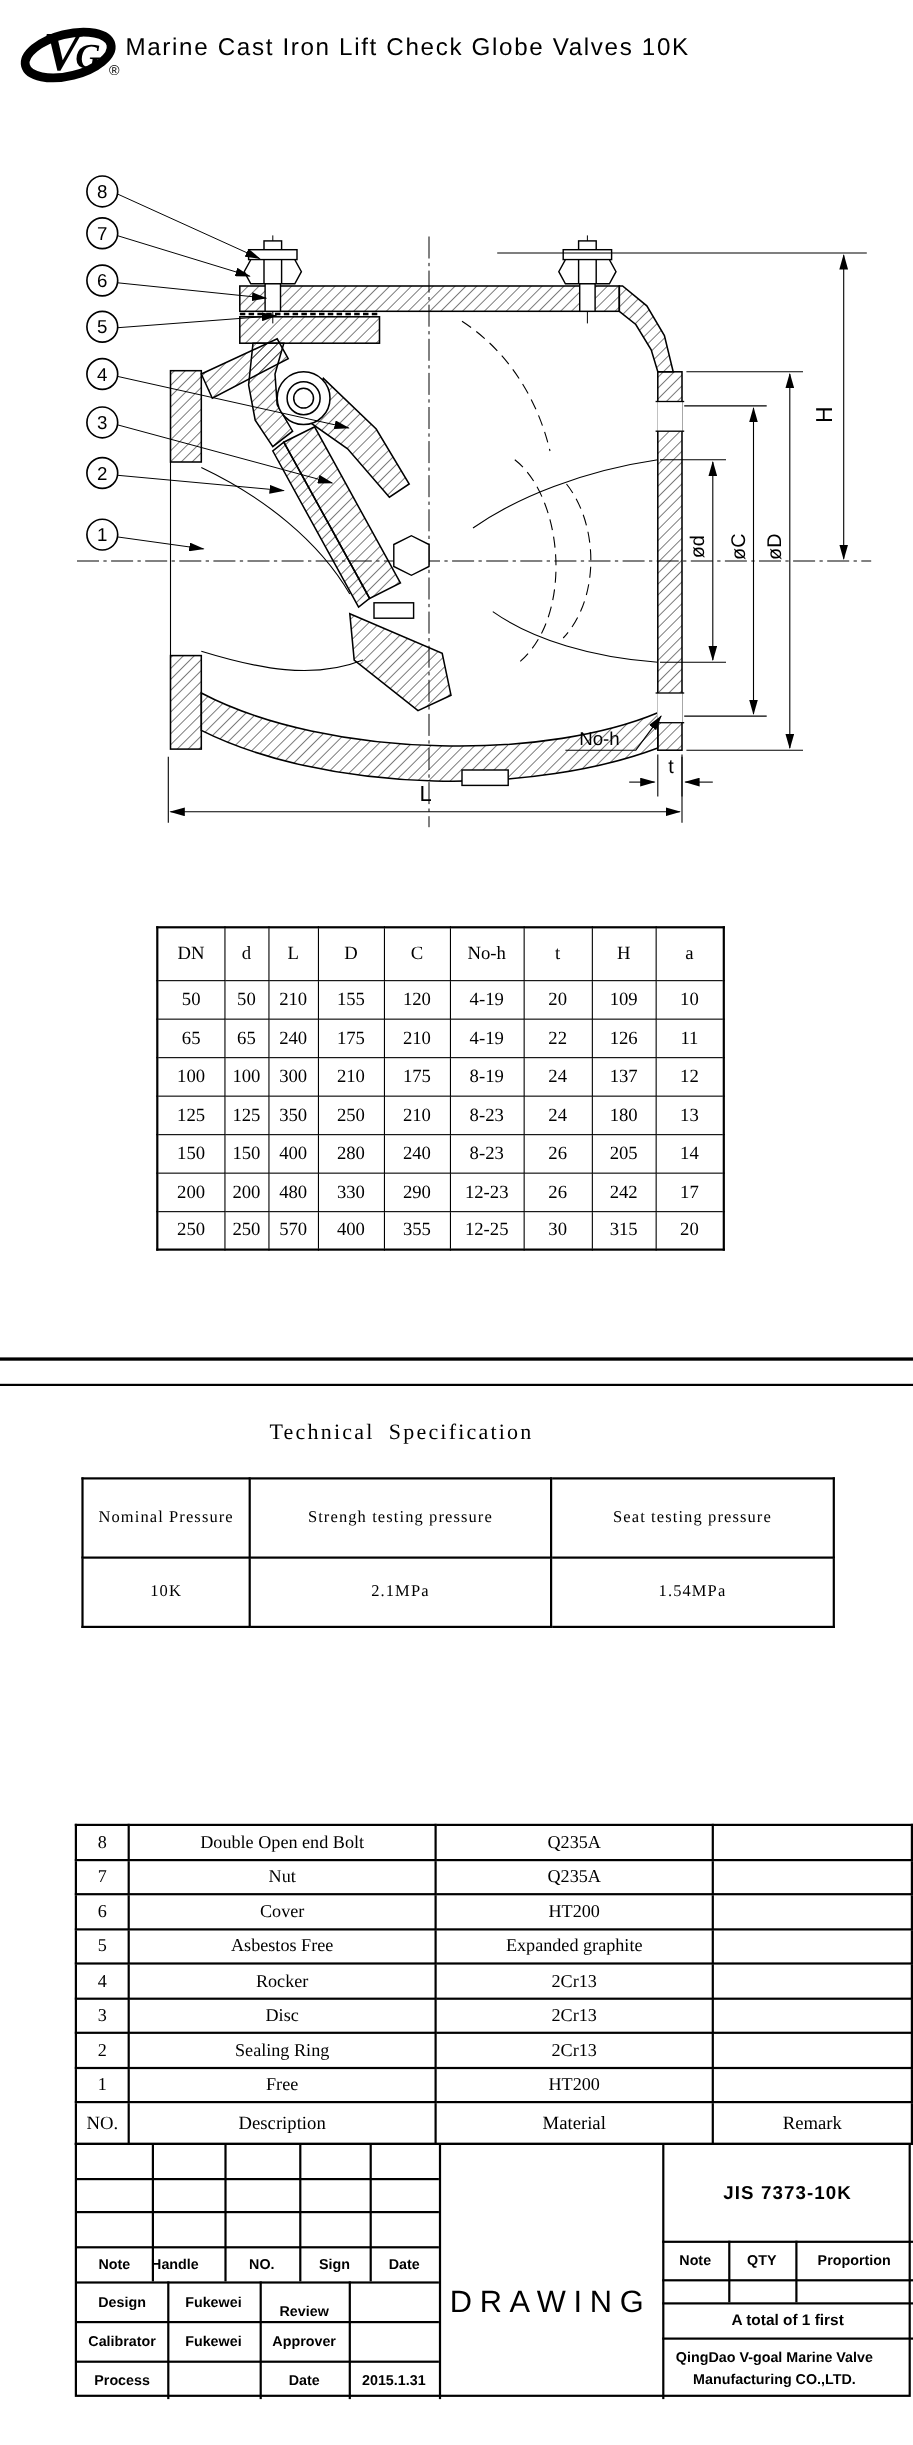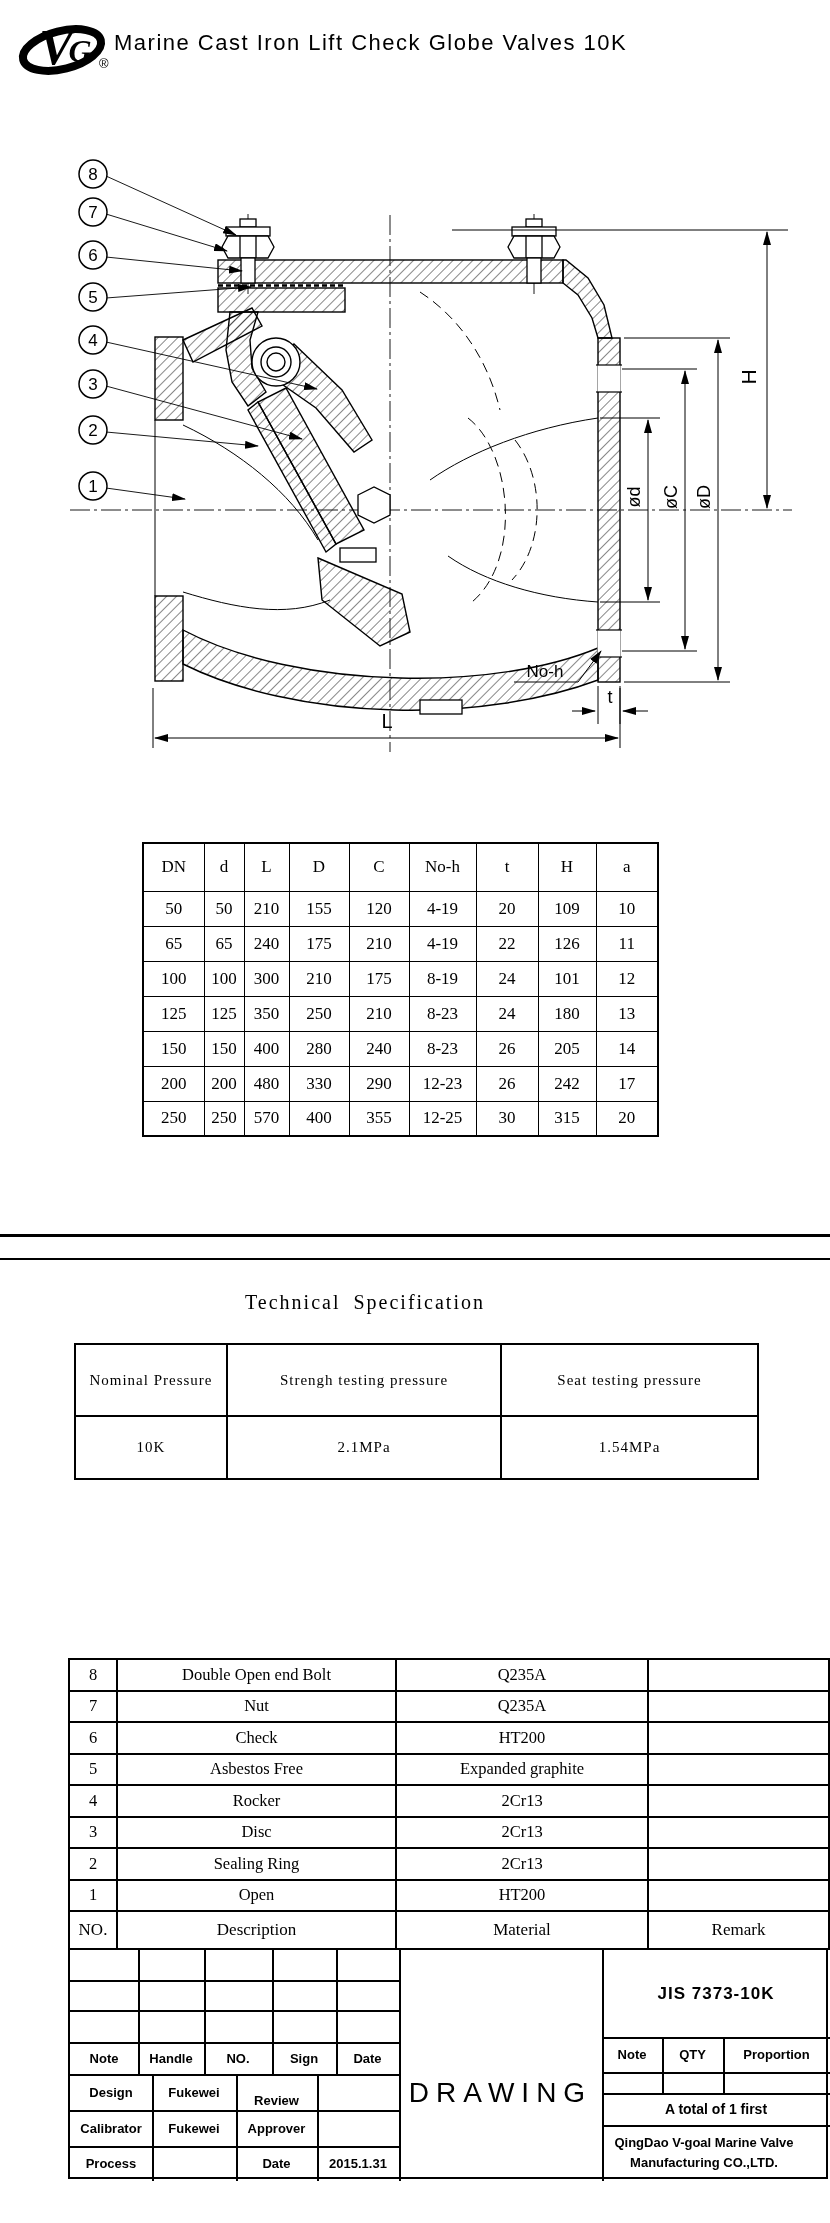--- a/index.html
+++ b/index.html
@@ -286,21 +286,21 @@
           <td>11</td>
         </tr>
         <tr>
           <td>100</td>
           <td>100</td>
           <td>300</td>
           <td>210</td>
           <td>175</td>
           <td>8-19</td>
           <td>24</td>
-          <td>101</td>
+          <td>137</td>
           <td>12</td>
         </tr>
         <tr>
           <td>125</td>
           <td>125</td>
           <td>350</td>
           <td>250</td>
           <td>210</td>
           <td>8-23</td>
           <td>24</td>
@@ -384,21 +384,21 @@
           <td></td>
         </tr>
         <tr>
           <td>7</td>
           <td>Nut</td>
           <td>Q235A</td>
           <td></td>
         </tr>
         <tr>
           <td>6</td>
-          <td>Check</td>
+          <td>Cover</td>
           <td>HT200</td>
           <td></td>
         </tr>
         <tr>
           <td>5</td>
           <td>Asbestos Free</td>
           <td>Expanded graphite</td>
           <td></td>
         </tr>
         <tr>
@@ -414,21 +414,21 @@
           <td></td>
         </tr>
         <tr>
           <td>2</td>
           <td>Sealing Ring</td>
           <td>2Cr13</td>
           <td></td>
         </tr>
         <tr>
           <td>1</td>
-          <td>Open</td>
+          <td>Free</td>
           <td>HT200</td>
           <td></td>
         </tr>
       </tbody>
     <tbody class="foot">
       <tr>
         <td>NO.</td>
         <td>Description</td>
         <td>Material</td>
         <td>Remark</td>
@@ -454,21 +454,21 @@
     <div class="hl" style="left:0;top:160px;width:329px"></div>
     <div class="hl" style="left:0;top:196px;width:329px"></div>
     <div class="hl" style="left:532px;top:87px;width:228px"></div>
     <div class="hl" style="left:532px;top:122px;width:228px"></div>
     <div class="hl" style="left:532px;top:143px;width:228px"></div>
     <div class="hl" style="left:532px;top:175px;width:228px"></div>
     <div class="vl" style="left:592px;top:87px;height:56px"></div>
     <div class="vl" style="left:653px;top:87px;height:56px"></div>
 
     <div class="tc" style="left:0;top:92px;width:68px;height:32px">Note</div>
-    <div class="tc" style="left:68px;top:92px;width:66px;height:32px">Handle</div>
+    <div class="tc" style="left:56px;top:92px;width:66px;height:32px">Handle</div>
     <div class="tc" style="left:134px;top:92px;width:68px;height:32px">NO.</div>
     <div class="tc" style="left:202px;top:92px;width:64px;height:32px">Sign</div>
     <div class="tc" style="left:266px;top:92px;width:63px;height:32px">Date</div>
 
     <div class="tc" style="left:0;top:124px;width:82px;height:36px">Design</div>
     <div class="tc" style="left:82px;top:124px;width:84px;height:36px">Fukewei</div>
     <div class="tc" style="left:166px;top:124px;width:81px;height:52px">Review</div>
     <div class="tc" style="left:247px;top:124px;width:82px;height:36px"></div>
     <div class="tc" style="left:0;top:160px;width:82px;height:36px">Calibrator</div>
     <div class="tc" style="left:82px;top:160px;width:84px;height:36px">Fukewei</div>

